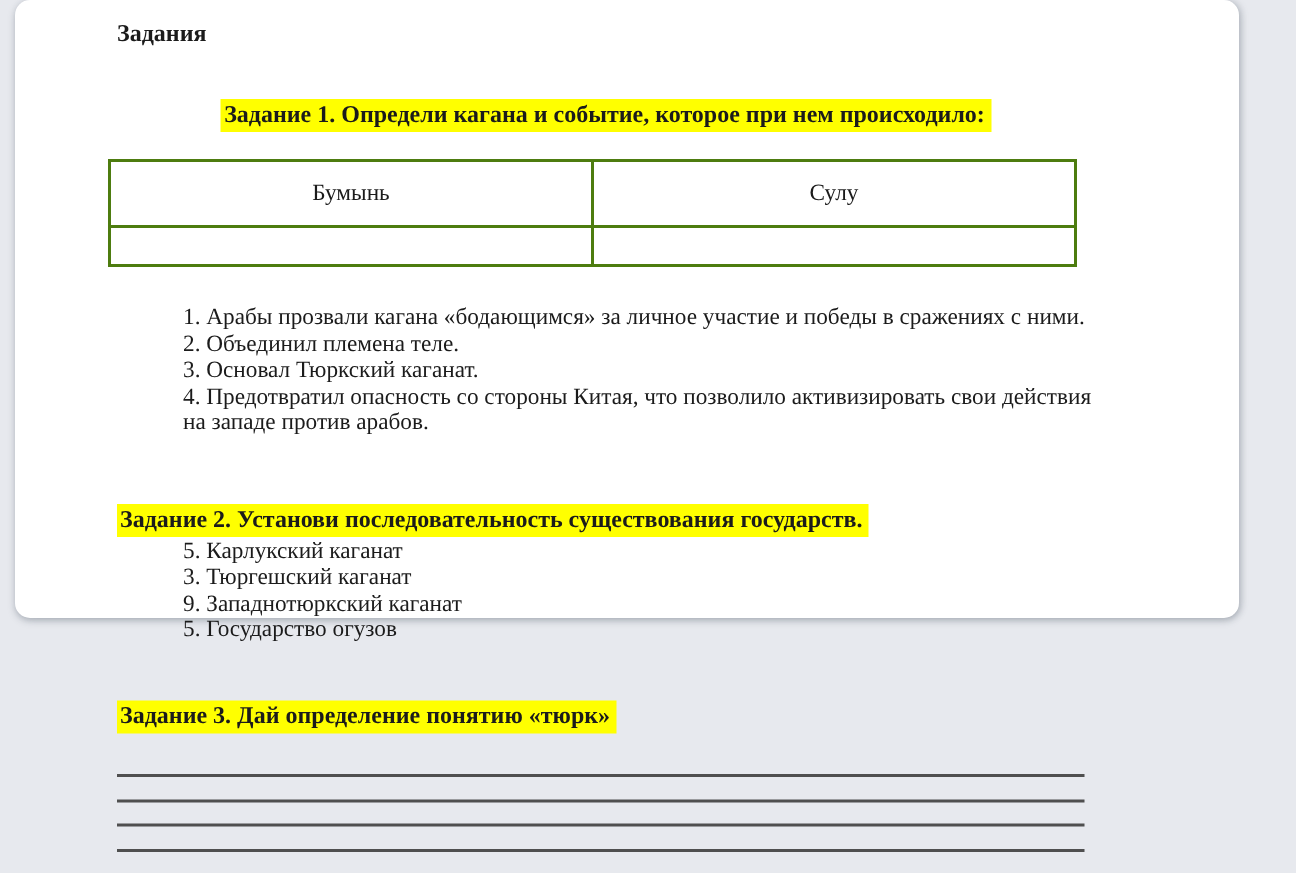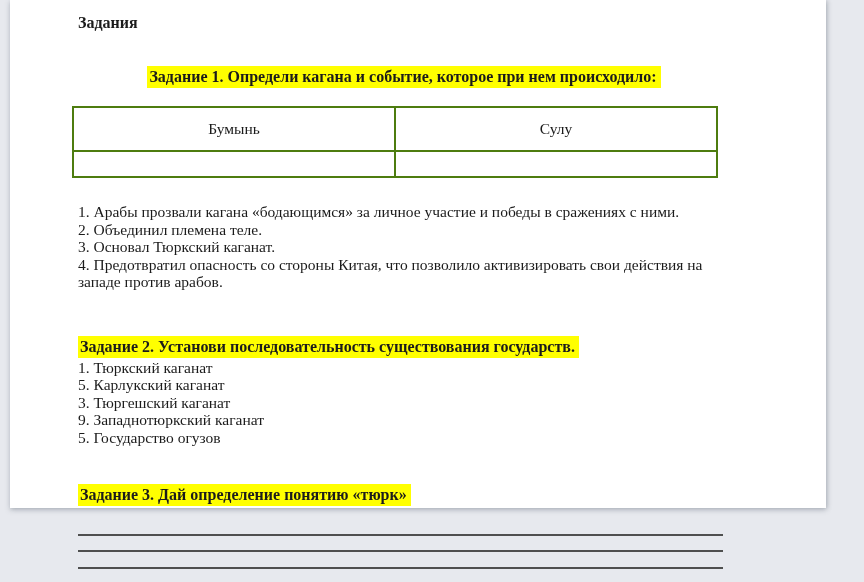--- a/index.html
+++ b/index.html
@@ -7,23 +7,24 @@
     margin: 0; padding: 0;
     width: 864px; height: 582px;
     background: #e7e9ee;
     font-family: "Liberation Serif", serif;
     color: #1b1b1b;
     overflow: hidden;
   }
   .page {
     position: absolute;
     left: 10px; top: 0;
-    width: 816px; height: 508px;
+    width: 816px; height: 412px;
     background: #ffffff;
     box-shadow: 0 2px 5px rgba(120,128,140,0.45), 2px 0 4px rgba(120,128,140,0.25);
+    border-radius: 10px;
   }
   .content {
     padding: 14px 96px 0 68px;
   }
   .doc-title {
     font-weight: bold;
     font-size: 16px;
     line-height: 18px;
   }
   .task-heading {
@@ -46,21 +47,21 @@
     table-layout: fixed;
   }
   table.task-table td {
     border: 2px solid #4d7c0f;
     font-size: 15.5px;
     text-align: center;
     vertical-align: middle;
   }
   table.task-table td.th { height: 44px; }
   table.task-table td.empty { height: 26px; }
-  .options { margin-top: 25px; }
+  .options { margin-top: 25px; margin-left: 44px; }
   .options.tight { margin-top: 3px; }
   .options p {
     margin: 0;
     font-size: 15.5px;
     line-height: 17.5px;
   }
   .answer-lines { margin-top: 15px; }
   .answer-line {
     width: 645px;
     height: 16.5px;
@@ -97,21 +98,20 @@
       <p>2. Объединил племена теле.</p>
       <p>3. Основал Тюркский каганат.</p>
       <p>4. Предотвратил опасность со стороны Китая, что позволило активизировать свои действия на западе против арабов.</p>
     </div>
 
     <div class="task-heading h2">
       <span class="hl">Задание 2. Установи последовательность существования государств.</span>
     </div>
 
     <div class="options tight">
-      <p>1. Тюркский каганат</p>
       <p>5. Карлукский каганат</p>
       <p>3. Тюргешский каганат</p>
       <p>9. Западнотюркский каганат</p>
       <p>5. Государство огузов</p>
     </div>
 
     <div class="task-heading h3">
       <span class="hl">Задание 3. Дай определение понятию «тюрк»</span>
     </div>
 

